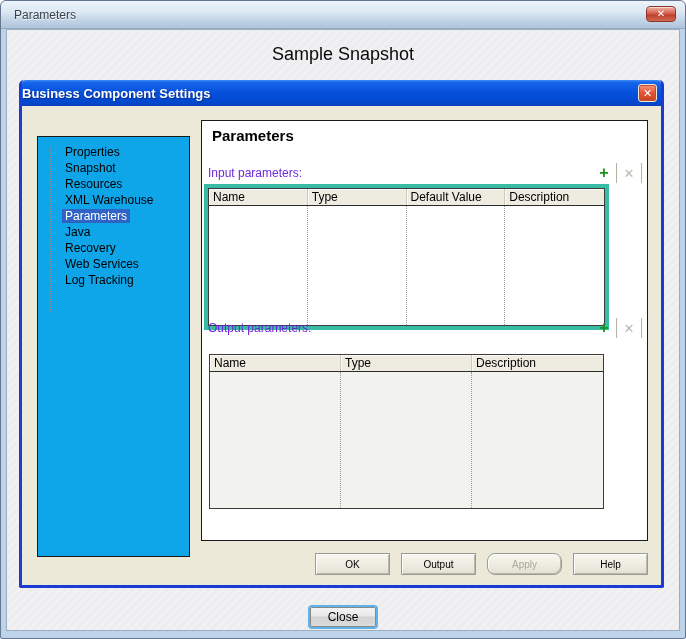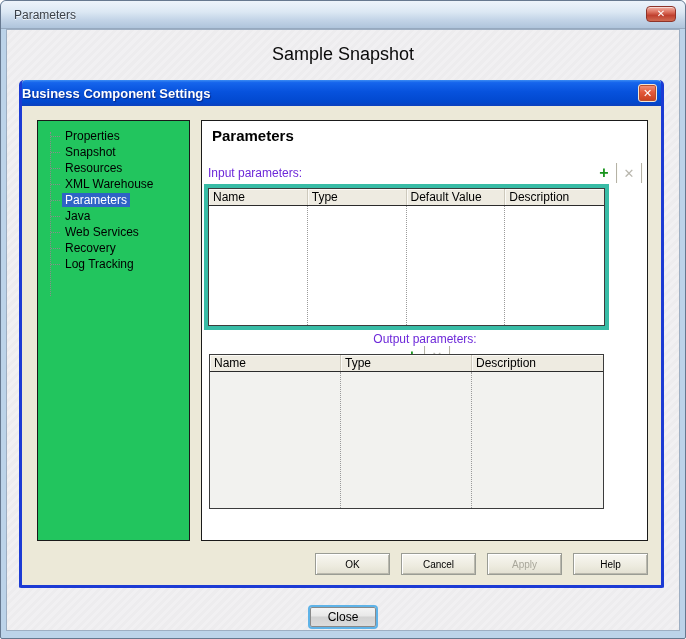--- a/index.html
+++ b/index.html
@@ -66,22 +66,22 @@
     position:absolute; right:4px; top:4px; width:19px; height:18px;
     background:linear-gradient(180deg,#F2977F 0%,#E35A3B 45%,#C8401F 100%);
     border:1px solid #F6E5D2; border-radius:3px;
     color:#fff; font-size:11px; font-weight:bold; line-height:16px; text-align:center;
     box-shadow:0 0 0 1px #B8502E inset; cursor:pointer;
   }
   .dialog-body { position:relative; width:100%; height:479px; background:#ECE9D8; }
 
   
   .tree-panel {
-    position:absolute; left:15px; top:14px; width:153px; height:421px;
-    background:#22c55e; border:1px solid #1A1A1A; overflow:hidden;
+    position:absolute; left:15px; top:30px; width:153px; height:421px;
+    background:#0ea5e9; border:1px solid #1A1A1A; overflow:hidden;
   }
   .tree { position:relative; padding-top:7px; }
   .tree-vline {
     position:absolute; left:12px; top:11px; height:164px;
     border-left:1px dotted #8C8C8C;
   }
   .tree-item {
     position:relative; height:16px; display:flex; align-items:center;
     padding-left:24px; font-size:12px; color:#000; cursor:pointer; white-space:nowrap;
   }
@@ -96,21 +96,21 @@
   .right-panel {
     position:absolute; left:179px; top:14px; width:447px; height:421px;
     background:#fff; border:1px solid #1A1A1A;
   }
   .panel-heading {
     position:absolute; left:10px; top:6px;
     font-size:15px; font-weight:bold; color:#000;
   }
   .section-row { position:absolute; left:6px; right:5px; height:20px; display:flex; align-items:center; }
   .section-row.input-row { top:42px; }
-  .section-row.output-row { top:211px;flex-direction:column; }
+  .section-row.output-row { top:197px; }
   .section-label { font-size:12px; color:#6d28d9; flex:1; }
   .mini-toolbar { display:flex; align-items:stretch; height:20px; }
   .tool-btn {
     width:25px; height:20px; display:flex; align-items:center; justify-content:center;
     font-weight:bold; cursor:pointer; background:transparent;
   }
   .tool-btn.add { color:#18941C; font-size:16px; border-right:1px solid #B5B2A6; box-shadow:1px 0 0 #FDFDF8; }
   .tool-btn.del { color:#B9B7AE; font-size:13px; border-right:1px solid #B5B2A6; box-shadow:1px 0 0 #FDFDF8; text-shadow:1px 1px 0 #FFF; cursor:default; }
 
   
@@ -140,21 +140,21 @@
     position:absolute; right:13px; top:447px; display:flex; gap:11px;
   }
   .btn {
     width:75px; height:22px; font-size:10px; color:#000; text-align:center;
     font-family:"Liberation Sans","DejaVu Sans",sans-serif;
     background:linear-gradient(180deg,#F8F7F2 0%,#EDEBDF 60%,#E2DFD1 100%);
     border:1px solid #9A9C94;
     box-shadow:inset 1px 1px 0 #FFFFFF, inset -1px -1px 0 #B9B8AD;
     cursor:pointer;
   }
-  .btn.disabled { color:#A9A79B; cursor:default; }
+  .btn.disabled { color:#A9A79B; cursor:default;border-radius:8px; }
 
   
   .footer-close {
     position:absolute; left:50%; transform:translateX(-50%); top:575px;
     width:70px; height:24px;
     border:2px solid #5FB3E8; border-radius:4px;
     background:linear-gradient(180deg,#F6F6F6 0%,#E8E8E8 45%,#D2D2D2 50%,#DDDDDD 100%);
     box-shadow:inset 0 0 0 1px #8A8A8A;
     font-size:12px; color:#000; cursor:pointer;
     font-family:"Liberation Sans","DejaVu Sans",sans-serif;
@@ -199,24 +199,24 @@
             <div class="tree-item">
                 <span class="lbl">XML Warehouse</span>
               </div>
             <div class="tree-item selected">
                 <span class="lbl">Parameters</span>
               </div>
             <div class="tree-item">
                 <span class="lbl">Java</span>
               </div>
             <div class="tree-item">
+                <span class="lbl">Recovery</span>
+              </div>
+            <div class="tree-item">
                 <span class="lbl">Web Services</span>
-              </div>
-            <div class="tree-item">
-                <span class="lbl">Recovery</span>
               </div>
             <div class="tree-item">
                 <span class="lbl">Log Tracking</span>
               </div>
           </div>
         </div>
 
         <div class="right-panel">
           <div class="panel-heading">Parameters</div>
 
@@ -270,21 +270,21 @@
             <div class="grid-body">
               <div class="col w3"></div>
               <div class="col w3"></div>
               <div class="col w3"></div>
             </div>
           </div>
         </div>
 
         <div class="dialog-buttons">
           <button class="btn">OK</button>
-          <button class="btn">Cancel</button>
+          <button class="btn">Output</button>
           <button class="btn disabled">Apply</button>
           <button class="btn">Help</button>
         </div>
 
       </div>
     </div>
 
     <button class="footer-close">Close</button>
   </div>
 </div>

